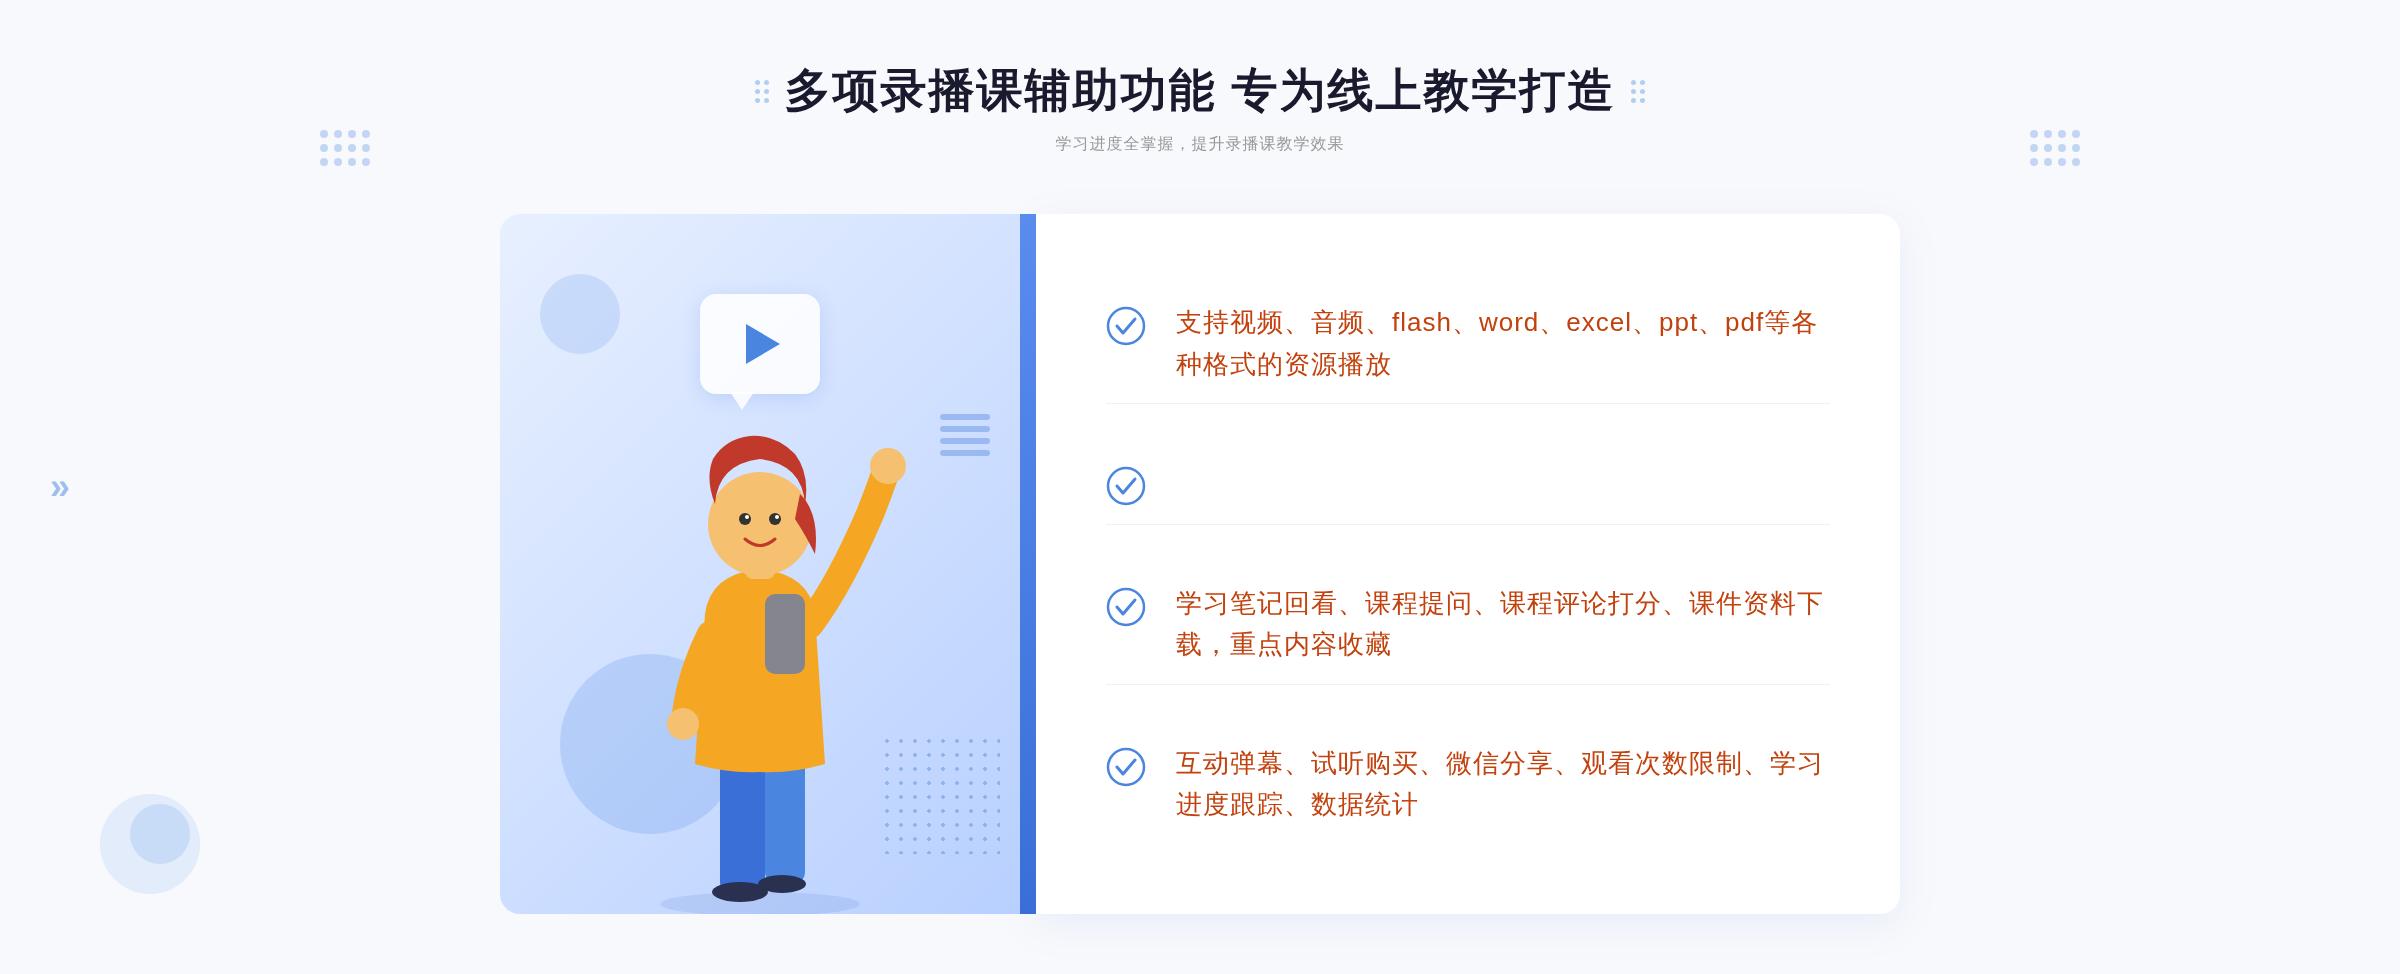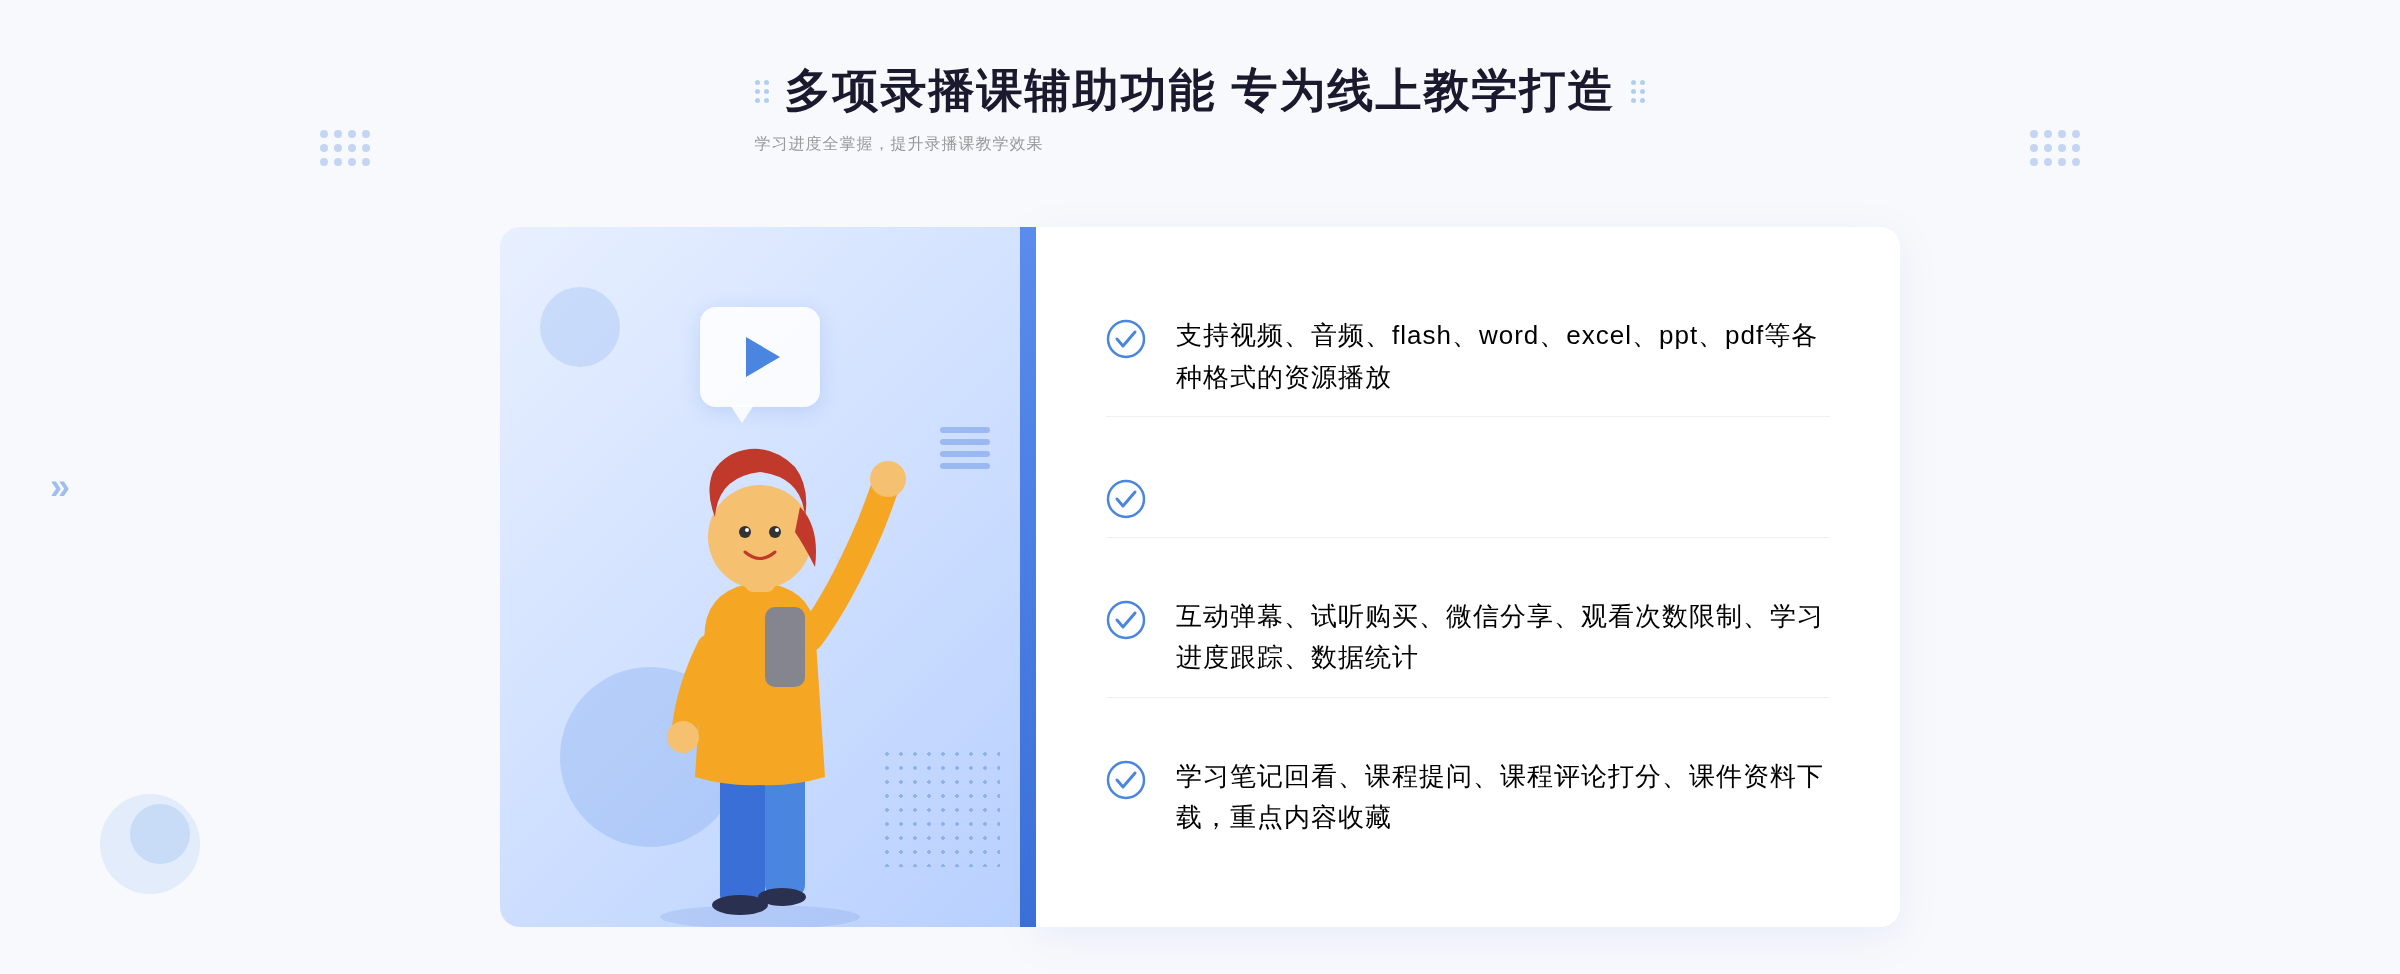--- a/index.html
+++ b/index.html
@@ -21,21 +21,22 @@
       height: 974px;
       background: #f8f9fc;
       position: relative;
       display: flex;
       flex-direction: column;
       align-items: center;
       padding-top: 60px;
     }
 
     .title-section {
-      margin-bottom: 32px;
+      text-align: center;
+      margin-bottom: 19px;
       position: relative;
     }
 
     .title-decoration {
       display: flex;
       align-items: center;
       justify-content: center;
       gap: 16px;
     }
 
@@ -223,21 +224,21 @@
       margin-top: 4px;
     }
 
     .check-icon svg {
       width: 40px;
       height: 40px;
     }
 
     .feature-text {
       font-size: 26px;
-      color: #000000;
+      color: #c2410c;
       line-height: 1.6;
       font-weight: 400;
       letter-spacing: 1px;
     }
 
     
     .chevron-left {
       position: absolute;
       left: 50px;
       top: 50%;
@@ -473,31 +474,31 @@
           </div>
         </div>
 
         <div class="feature-item">
           <div class="check-icon">
             <svg viewBox="0 0 40 40" xmlns="http://www.w3.org/2000/svg">
               <circle cx="20" cy="20" r="18" fill="none" stroke="#4a85e0" stroke-width="2.5"></circle>
               <polyline points="11,20 17,27 29,13" fill="none" stroke="#4a85e0" stroke-width="3" stroke-linecap="round" stroke-linejoin="round"></polyline>
             </svg>
           </div>
-          <span class="feature-text">互动弹幕、试听购买、微信分享、观看次数限制、学习进度跟踪、数据统计</span>
+          <span class="feature-text">学习笔记回看、课程提问、课程评论打分、课件资料下载，重点内容收藏</span>
         </div>
 
         <div class="feature-item">
           <div class="check-icon">
             <svg viewBox="0 0 40 40" xmlns="http://www.w3.org/2000/svg">
               <circle cx="20" cy="20" r="18" fill="none" stroke="#4a85e0" stroke-width="2.5"></circle>
               <polyline points="11,20 17,27 29,13" fill="none" stroke="#4a85e0" stroke-width="3" stroke-linecap="round" stroke-linejoin="round"></polyline>
             </svg>
           </div>
-          <span class="feature-text">学习笔记回看、课程提问、课程评论打分、课件资料下载，重点内容收藏</span>
+          <span class="feature-text">互动弹幕、试听购买、微信分享、观看次数限制、学习进度跟踪、数据统计</span>
         </div>
 
       </div>
     </div>
   </div>
 
   <div class="deco-circle-bottom-left"></div>
   <div class="deco-circle-bottom-left2"></div>
 
 </div>

